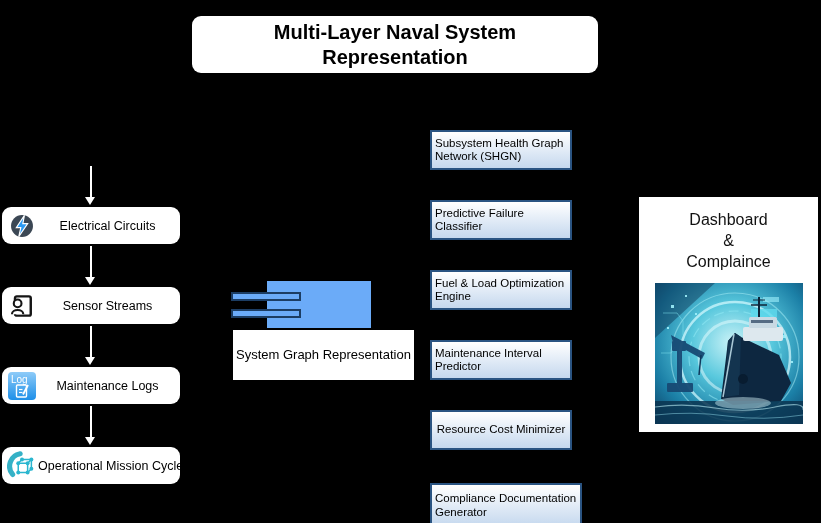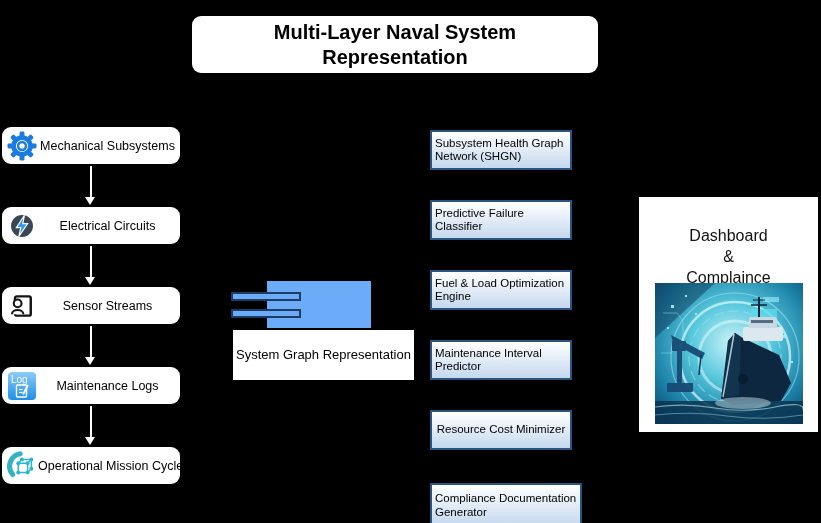--- a/index.html
+++ b/index.html
@@ -33,51 +33,32 @@
 
   
   .pipe-node{position:absolute;left:430px;width:142px;height:40px;
              background:linear-gradient(#ffffff,#c5d8ee);border:2px solid #2a5482;
              box-sizing:border-box;display:flex;align-items:center;justify-content:center;
              text-align:left;font-size:11.5px;line-height:13.5px;padding:2px 3px;}
   .pipe-node.wide{width:152px;height:45px;top:483px;}
 
   
   .dash-panel{position:absolute;left:639px;top:197px;width:179px;height:235px;background:#fff;}
-  .dash-title{margin-top:28px;text-align:center;font-size:16px;line-height:21px;color:#111;}
+  .dash-title{margin-top:12px;text-align:center;font-size:16px;line-height:21px;color:#111;}
   .dash-img{position:absolute;left:16px;top:86px;width:148px;height:141px;display:block;}
 </style>
 </head>
 <body>
 
 <div class="stage">
 
   <div class="title-box">
     <span>Multi-Layer Naval System Representation</span>
   </div>
 
-  <div class="input-node" style="top:127px">
-    <span class="icon">
-      <svg viewBox="-16 -16 32 32" width="30" height="30">
-        <g fill="#1b7be0">
-          <rect x="-2.6" y="-15.5" width="5.2" height="7" rx="1.5"></rect>
-          <rect x="-2.6" y="-15.5" width="5.2" height="7" rx="1.5" transform="rotate(45)"></rect>
-          <rect x="-2.6" y="-15.5" width="5.2" height="7" rx="1.5" transform="rotate(90)"></rect>
-          <rect x="-2.6" y="-15.5" width="5.2" height="7" rx="1.5" transform="rotate(135)"></rect>
-          <rect x="-2.6" y="-15.5" width="5.2" height="7" rx="1.5" transform="rotate(180)"></rect>
-          <rect x="-2.6" y="-15.5" width="5.2" height="7" rx="1.5" transform="rotate(225)"></rect>
-          <rect x="-2.6" y="-15.5" width="5.2" height="7" rx="1.5" transform="rotate(270)"></rect>
-          <rect x="-2.6" y="-15.5" width="5.2" height="7" rx="1.5" transform="rotate(315)"></rect>
-        </g>
-        <circle r="9" fill="#fff" stroke="#1b7be0" stroke-width="5"></circle>
-        <circle r="4.2" fill="#fff" stroke="#1b7be0" stroke-width="2.6"></circle>
-      </svg>
-    </span>
-    <span class="lbl">Mechanical Subsystems</span>
-  </div>
 
   <div class="input-node" style="top:207px">
     <span class="icon">
       <svg viewBox="0 0 32 32" width="26" height="26">
         <circle cx="16" cy="16" r="13.5" fill="#3b4754"></circle>
         <polygon points="19,3 9,18 14.5,18 12,29 23,13 17,13" fill="#2b9af3" stroke="#fff" stroke-width="1.4"></polygon>
       </svg>
     </span>
     <span class="lbl">Electrical Circuits</span>
   </div>

